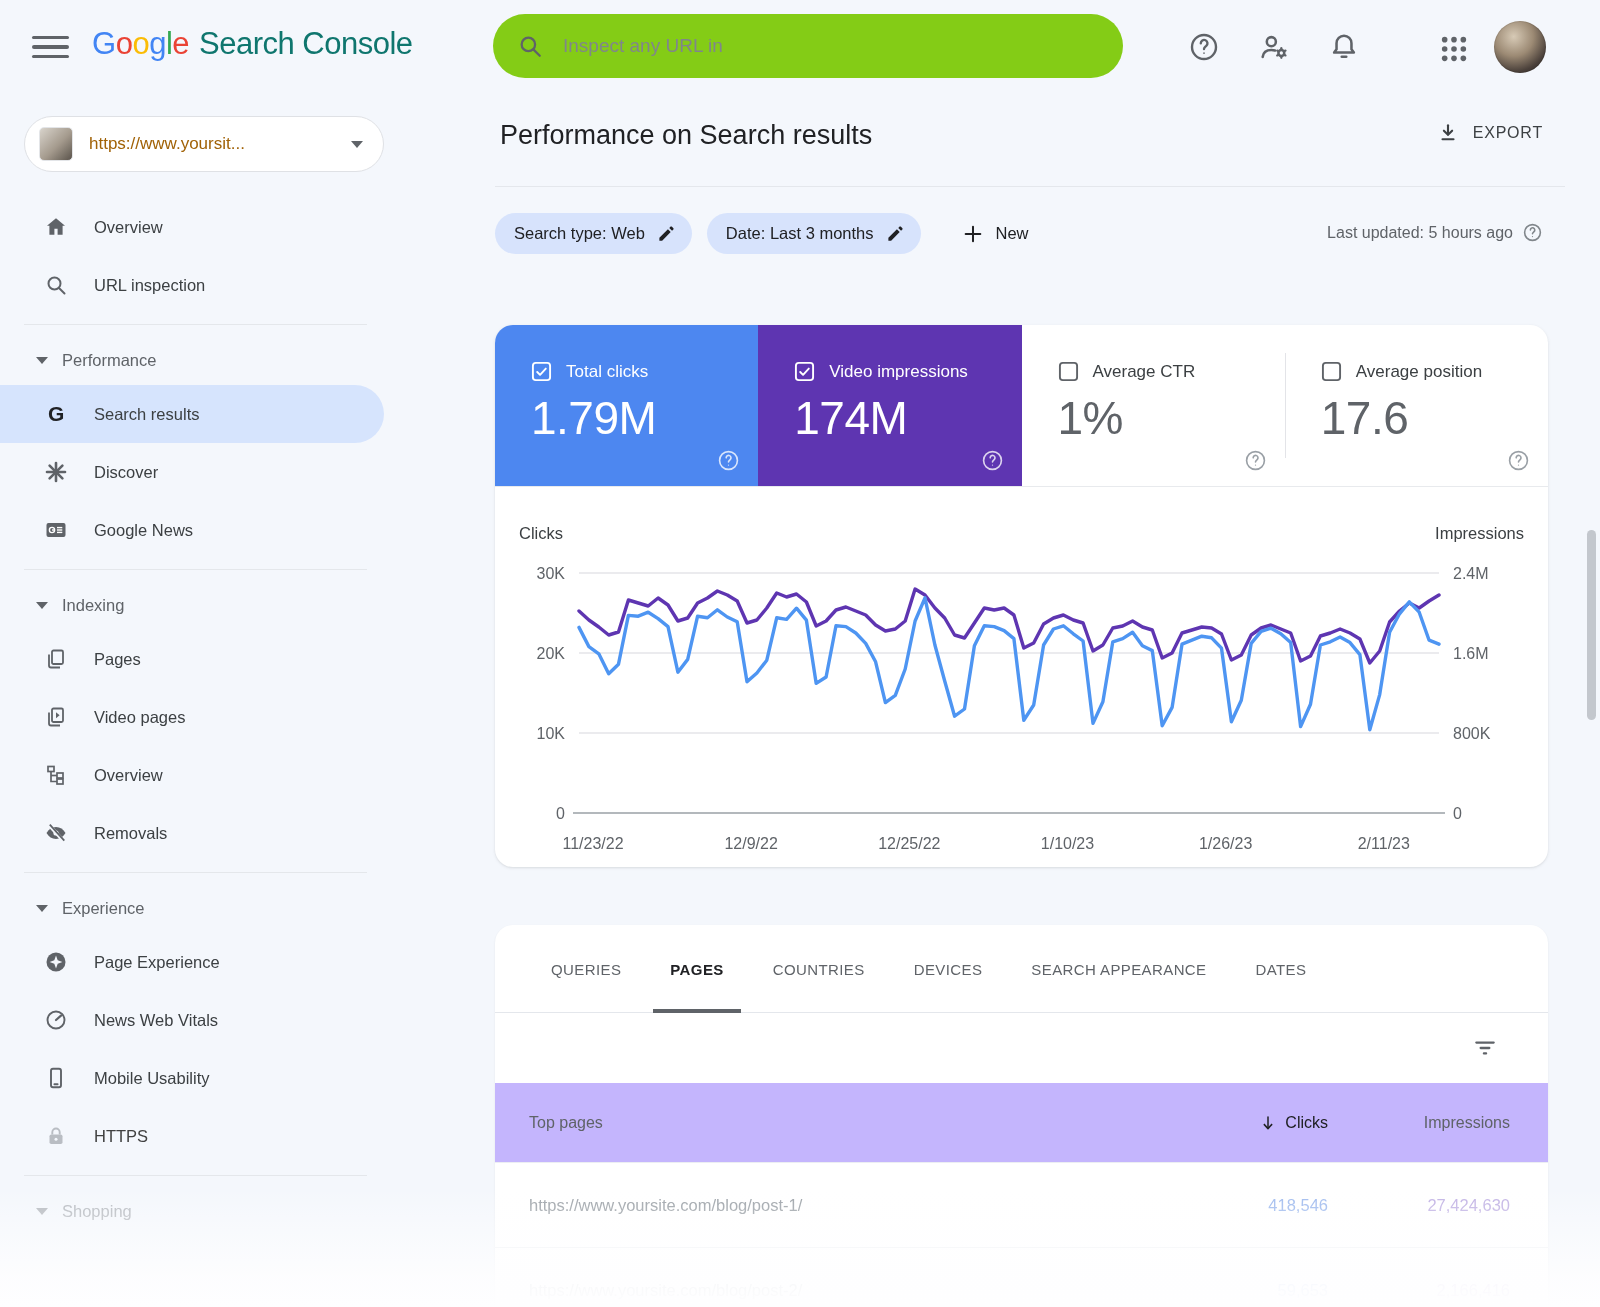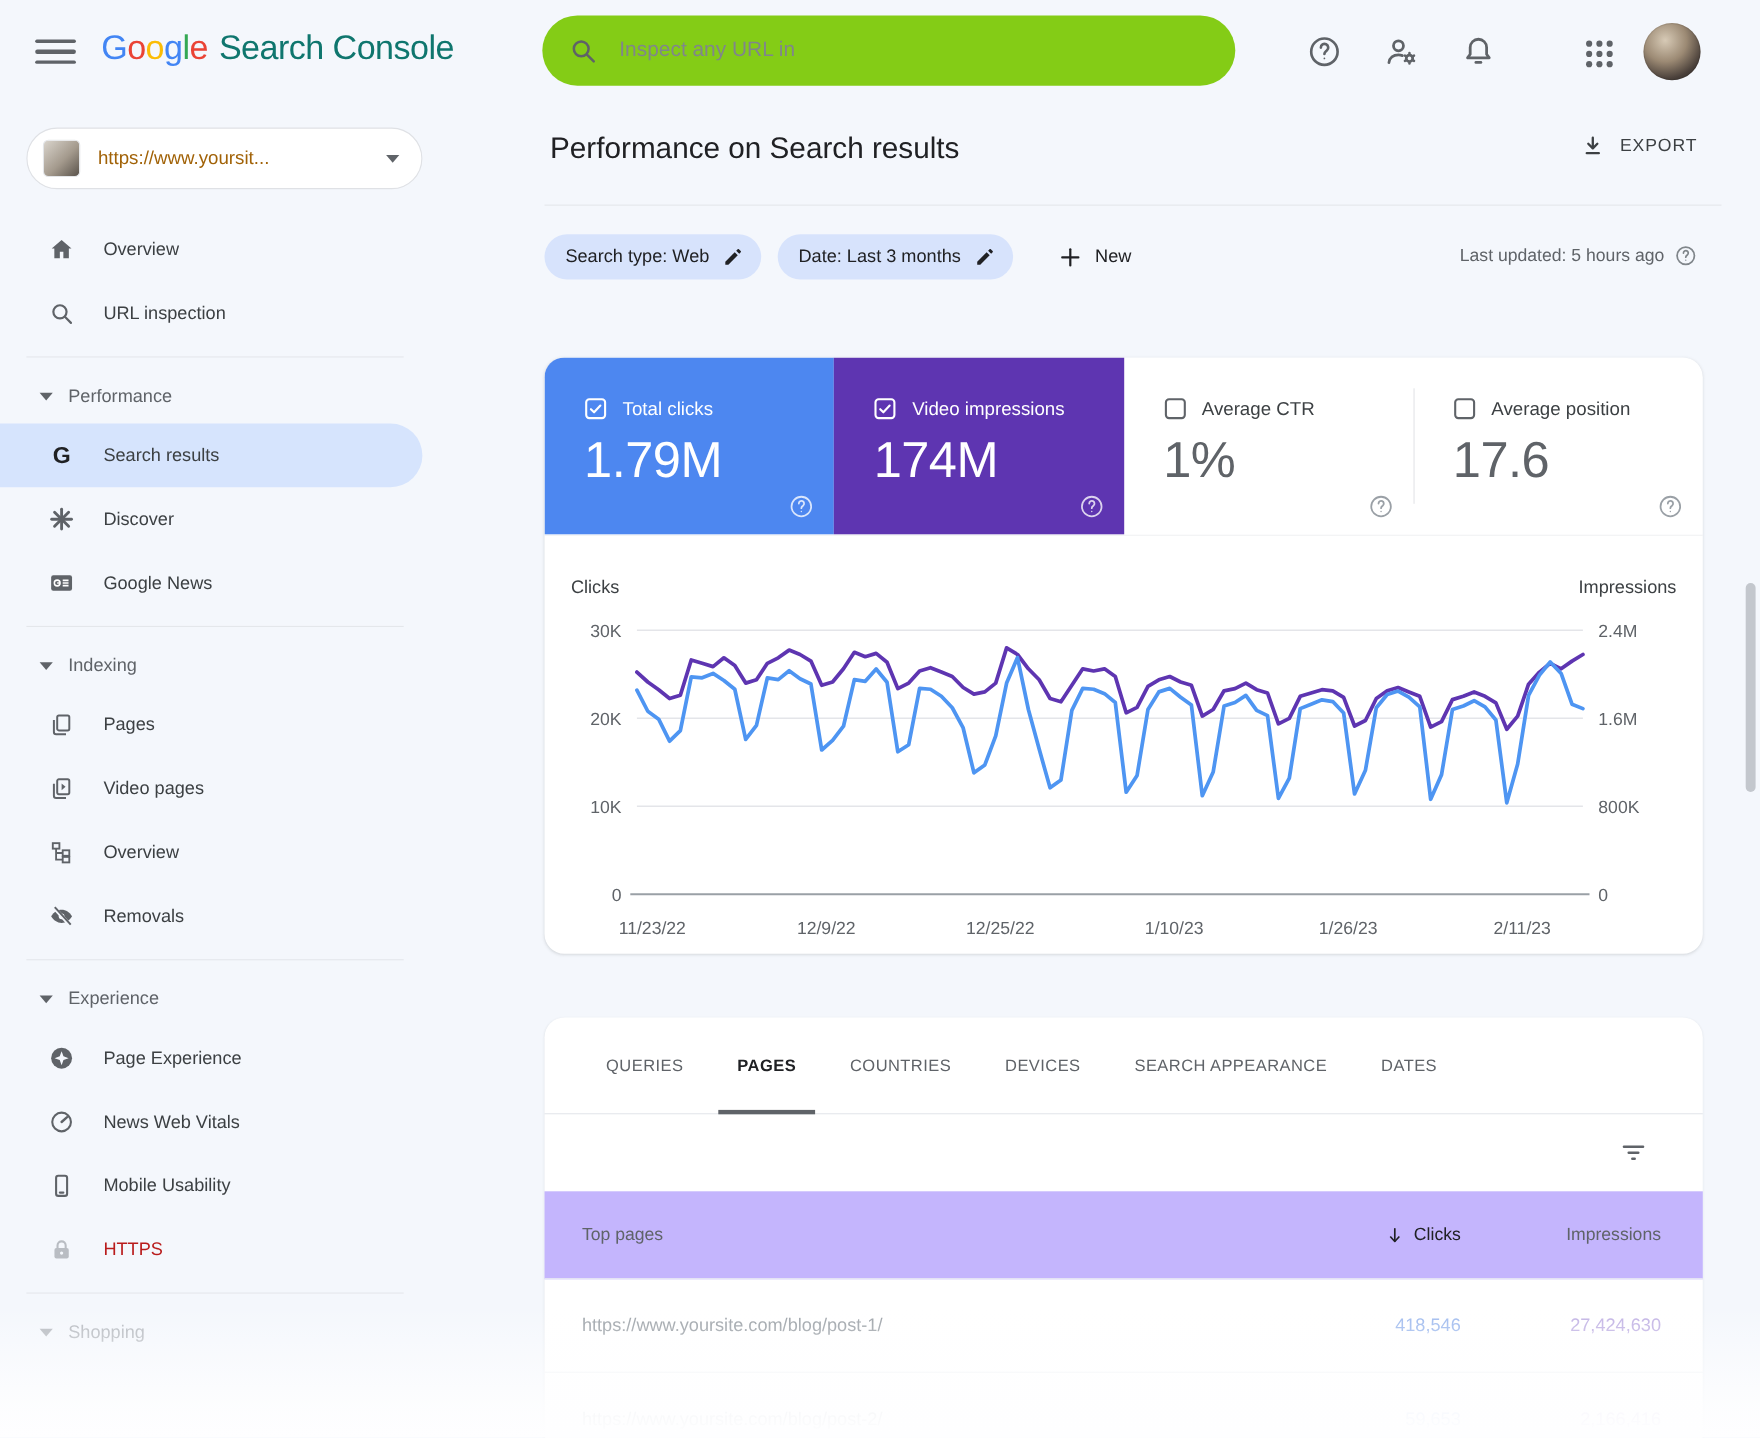--- a/index.html
+++ b/index.html
@@ -38,21 +38,21 @@
     background:linear-gradient(135deg,#d9d4cc 0%,#a49a8d 55%,#5a534b 100%); }
   .property .url { margin-left:16px; font-size:17px; color:#a16207; flex:1; white-space:nowrap; overflow:hidden; }
   .property .caret { width:0; height:0; border-left:6px solid transparent; border-right:6px solid transparent;
     border-top:7px solid #5f6368; }
   .nav { position:absolute; top:104px; left:0; width:464px; }
   .nav-item { position:relative; height:58px; display:flex; align-items:center; cursor:pointer;
     color:#3c4043; font-size:16.5px; }
   .nav-item .ic { position:absolute; left:44px; width:24px; height:24px; color:#5f6368; }
   .nav-item .lbl { position:absolute; left:94px; }
   .nav-item.selected { background:#d6e4fd; border-radius:0 29px 29px 0; width:384px; }
-  .nav-item.disabled { color:#b91c1c; }
+  .nav-item.disabled { color:#404040; }
   .nav-item.disabled .ic { color:#b9bdc3; }
   .nav-head { position:relative; height:50px; display:flex; align-items:center; cursor:pointer;
     color:#5f6368; font-size:16.5px; }
   .nav-head .tri { position:absolute; left:36px; width:0; height:0;
     border-left:6px solid transparent; border-right:6px solid transparent; border-top:7px solid #5f6368; }
   .nav-head .lbl { position:absolute; left:62px; }
   .nav-head.disabled { color:#b4b8be; }
   .nav-head.disabled .tri { border-top-color:#b4b8be; }
   .nav-div { height:1px; background:#e4e7eb; margin:10px 24px 10px 24px; width:343px; }
 

